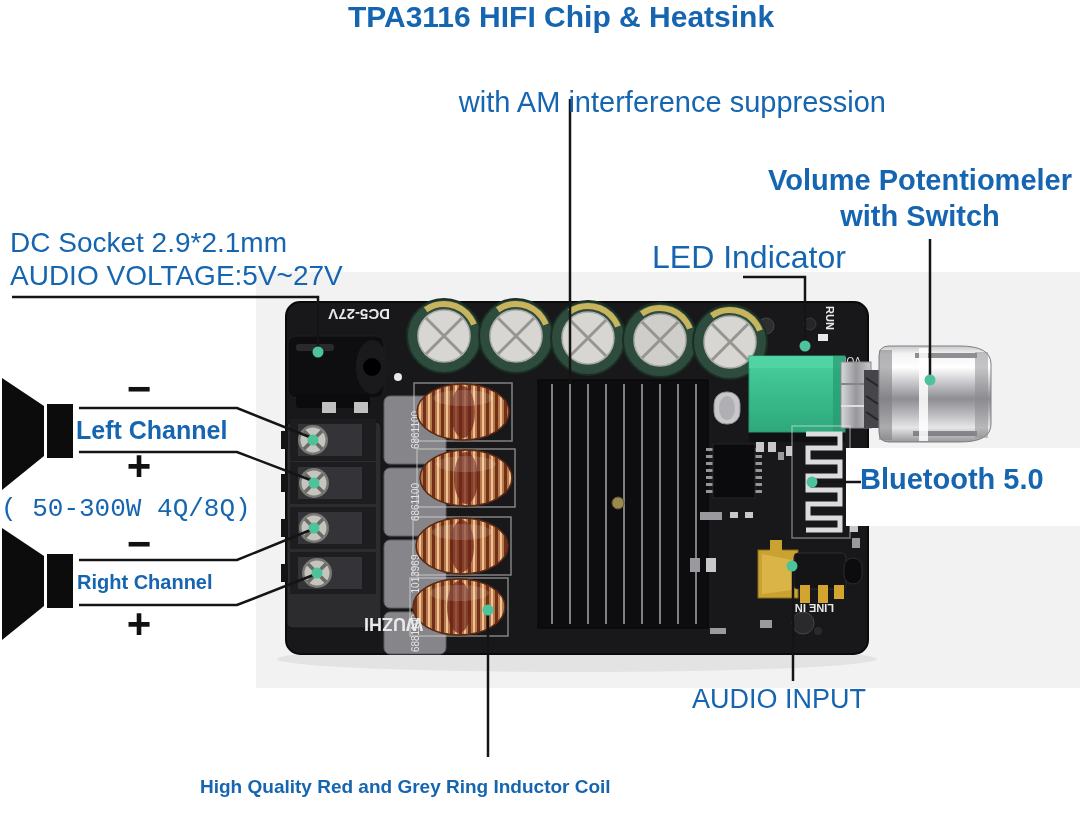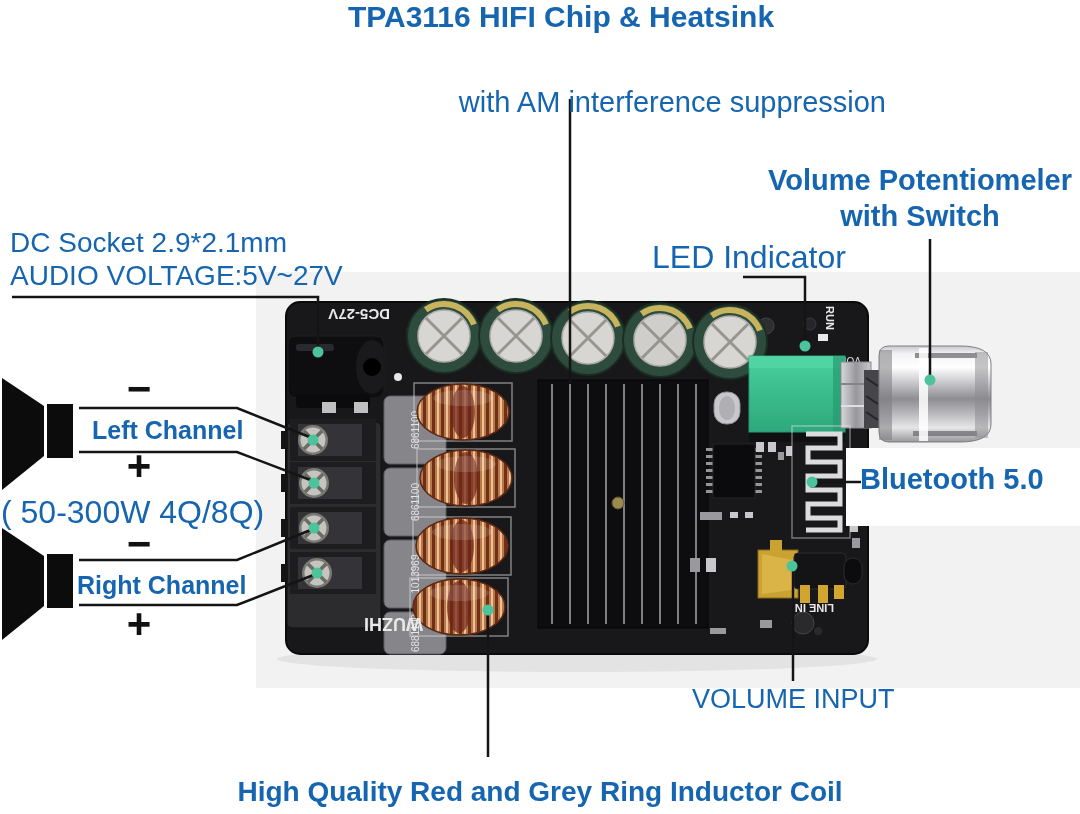--- a/index.html
+++ b/index.html
@@ -7,24 +7,24 @@
          font-family:"Liberation Sans", sans-serif;overflow:hidden;}
   .stage svg{position:absolute;left:0;top:0;}
   .lbl{position:absolute;color:#1565b0;white-space:nowrap;z-index:5;}
   #title{left:211px;top:0px;width:700px;text-align:center;font-size:30px;font-weight:bold;}
   #subtitle{left:238px;top:46px;width:648px;text-align:right;font-size:29px;margin-top:40px;}
   #volume-label{left:758px;top:162px;width:324px;text-align:center;font-size:29px;font-weight:bold;line-height:36px;}
   #led-label{left:628px;top:239px;font-size:32px;margin-left:24px;}
   #dc-label{left:10px;top:226px;font-size:28px;line-height:33px;}
   #bluetooth-label{left:860px;top:463px;font-size:29px;font-weight:bold;}
   #audio-label{left:692px;top:684px;font-size:27px;}
-  #inductor-label{left:200px;top:776px;width:680px;text-align:center;font-size:28px;font-weight:bold;}
-  #left-channel{left:76px;top:416px;font-size:25px;font-weight:bold;margin-left:16px;}
-  #right-channel{left:77px;top:571px;font-size:25px;font-weight:bold;}
-  #power-rating{left:1px;top:494px;font-size:32px;}
+  #inductor-label{left:200px;top:776px;width:680px;font-size:19px;font-weight:bold;}
+  #left-channel{left:76px;top:416px;font-size:25px;font-weight:bold;}
+  #right-channel{left:77px;top:571px;font-size:20px;font-weight:bold;}
+  #power-rating{left:1px;top:494px;font-size:26px;font-family:Liberation Mono, monospace;}
   .sign{left:116px;width:46px;text-align:center;font-size:42px;font-weight:bold;line-height:46px;color:#111;}
   #minus-l{top:366px}
   #plus-l{top:443px}
   #minus-r{top:521px}
   #plus-r{top:601px}
 </style>
 </head>
 <body>
 
 <div class="stage">
@@ -349,16 +349,16 @@
   <div>AUDIO VOLTAGE:5V~27V</div>
 </div>
 <div class="lbl sign" id="minus-l">−</div>
 <div class="lbl" id="left-channel">Left Channel</div>
 <div class="lbl sign" id="plus-l">+</div>
 <div class="lbl" id="power-rating">( 50-300W 4Q/8Q)</div>
 <div class="lbl sign" id="minus-r">−</div>
 <div class="lbl" id="right-channel">Right Channel</div>
 <div class="lbl sign" id="plus-r">+</div>
 <div class="lbl" id="bluetooth-label">Bluetooth 5.0</div>
-<div class="lbl" id="audio-label">VOLUME INPUT</div>
+<div class="lbl" id="audio-label">AUDIO INPUT</div>
 <div class="lbl" id="inductor-label">High Quality Red and Grey Ring Inductor Coil</div>
 
 </div>
 
 </body></html>

